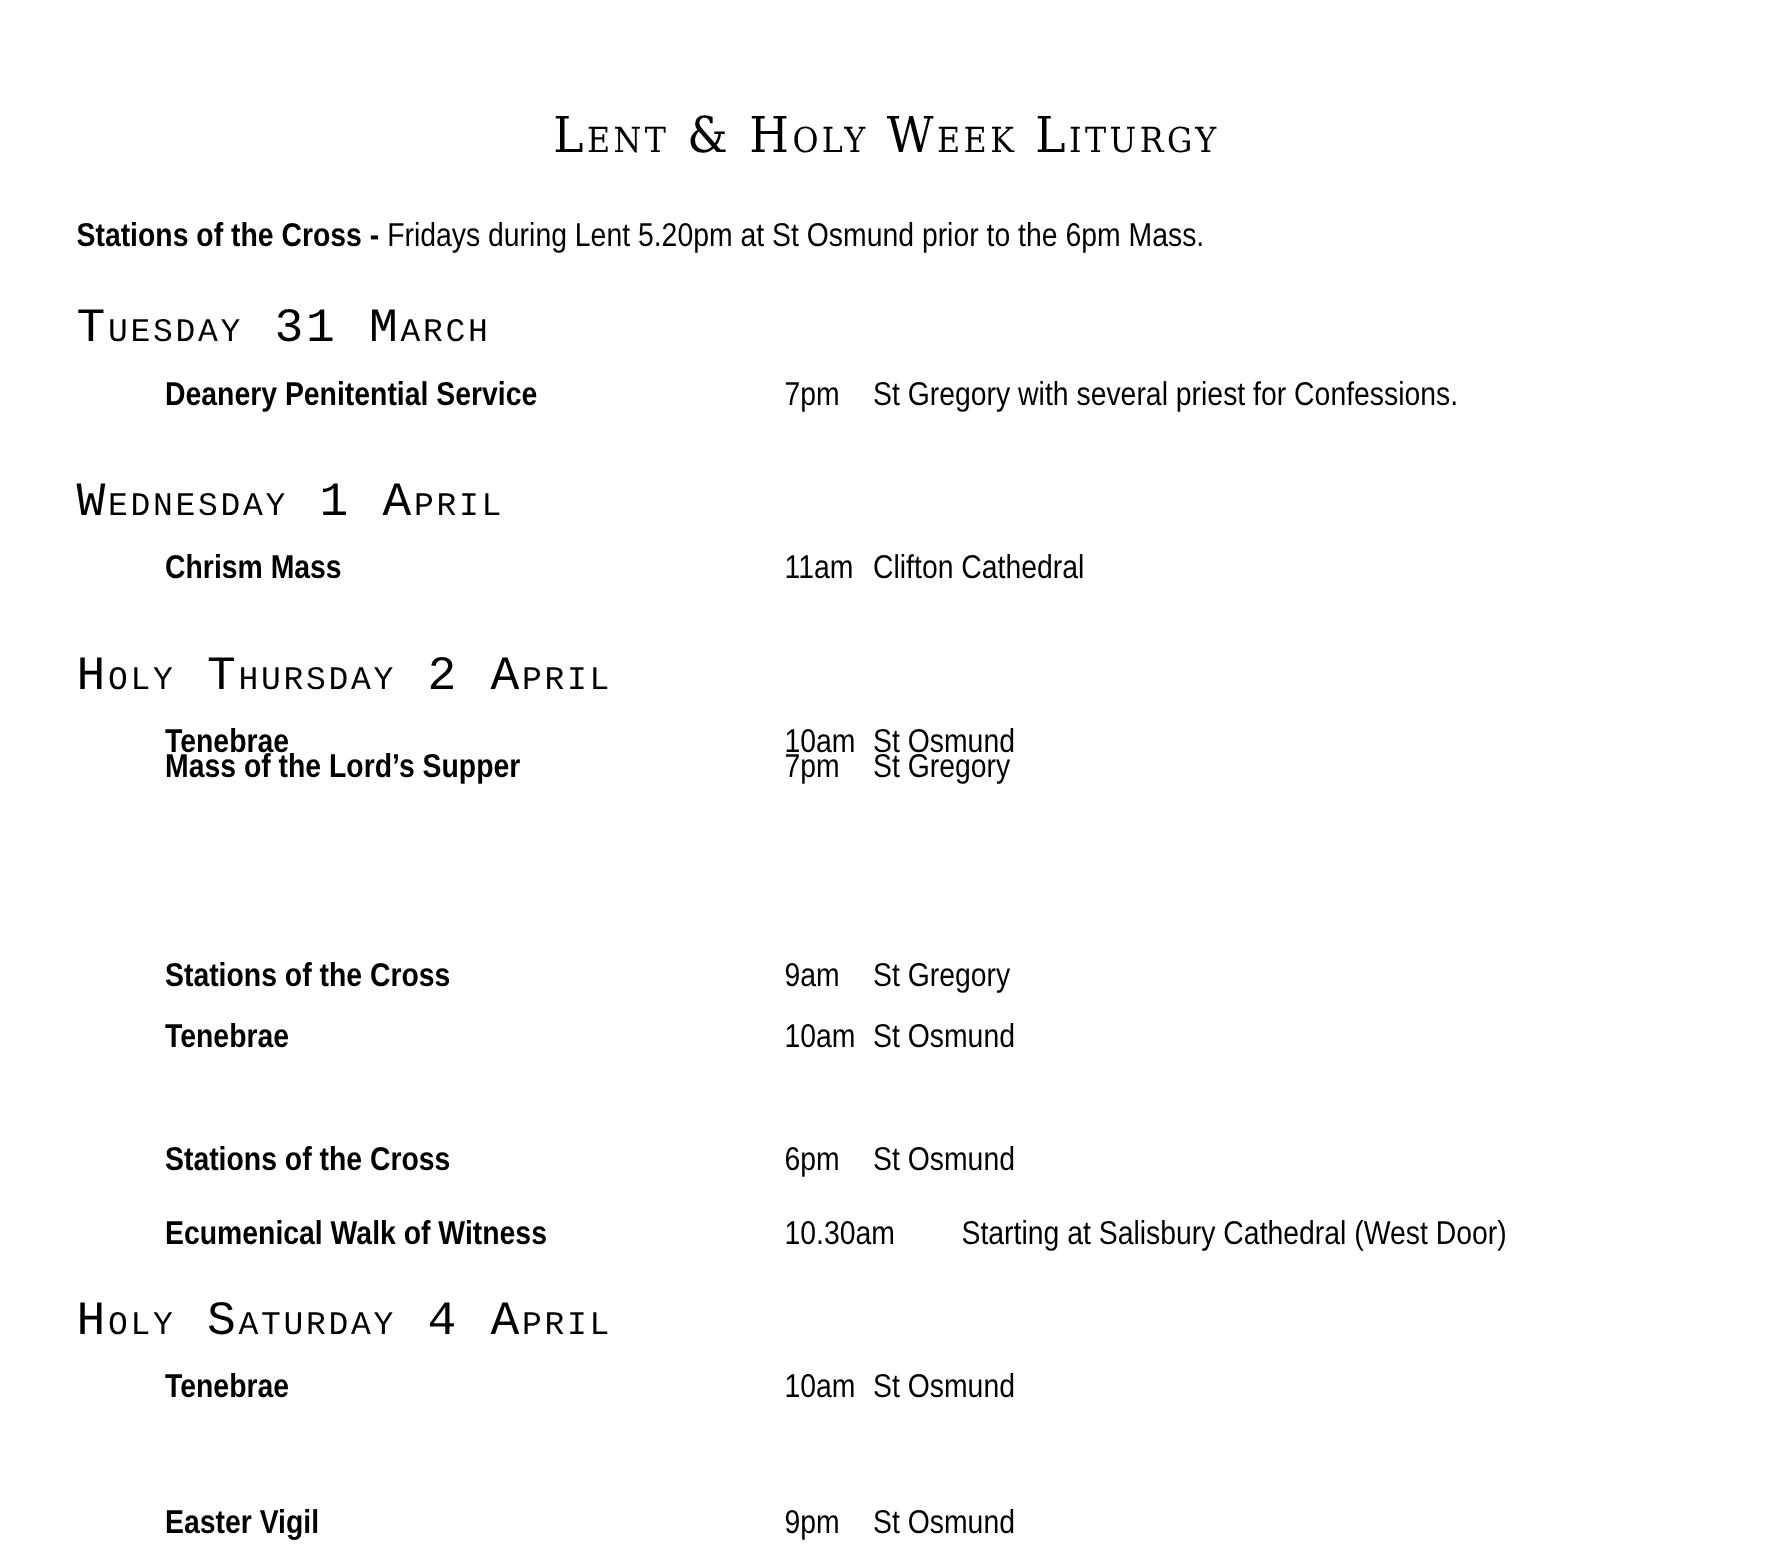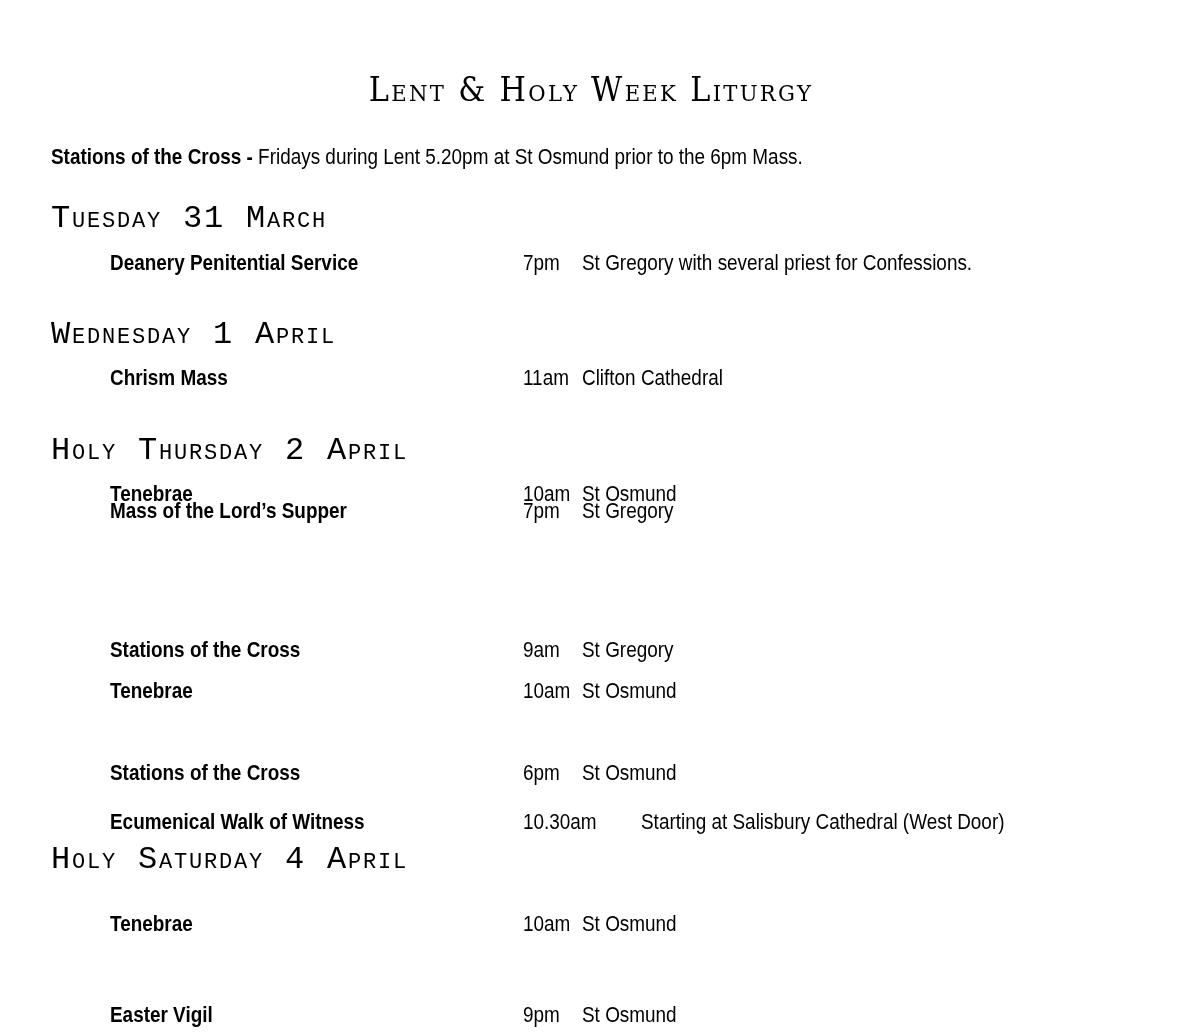--- a/index.html
+++ b/index.html
@@ -147,21 +147,21 @@
     <span class="ev-name">Stations of the Cross</span>
     <span class="ev-time">6pm</span>
     <span class="ev-place">St Osmund</span>
   </div>
   <div class="event wide-time" style="top:760px;margin-top:48px;">
     <span class="ev-name">Ecumenical Walk of Witness</span>
     <span class="ev-time">10.30am</span>
     <span class="ev-place">Starting at Salisbury Cathedral (West Door)</span>
   </div>
 
-  <h2 class="day-heading" style="top:842px;">Holy Saturday 4 April</h2>
+  <h2 class="day-heading" style="top:863px;">Holy Saturday 4 April</h2>
   <div class="event" style="top:910px;">
     <span class="ev-name">Tenebrae</span>
     <span class="ev-time">10am</span>
     <span class="ev-place">St Osmund</span>
   </div>
   <div class="event" style="top:1001px;">
     <span class="ev-name">Easter Vigil</span>
     <span class="ev-time">9pm</span>
     <span class="ev-place">St Osmund</span>
   </div>

